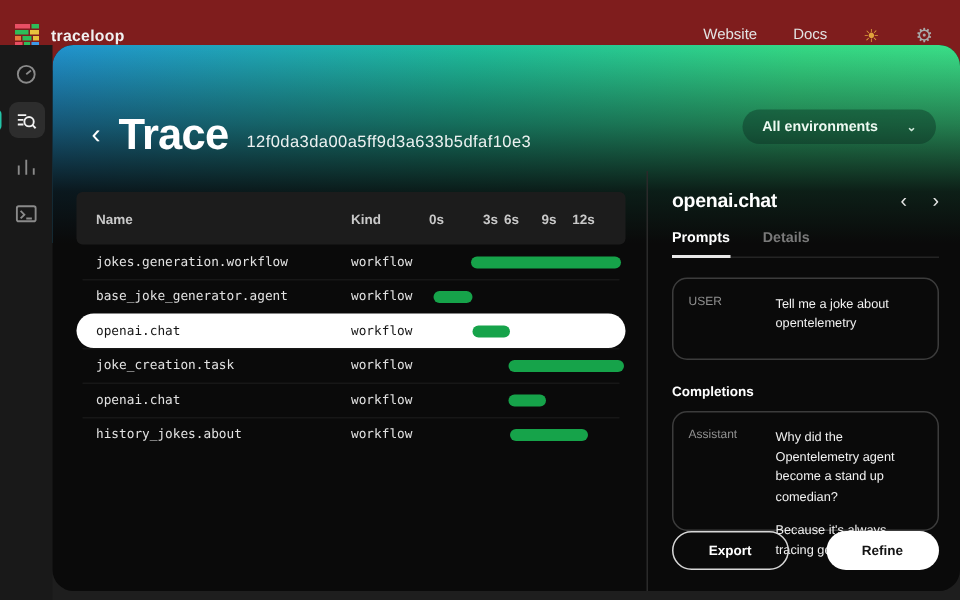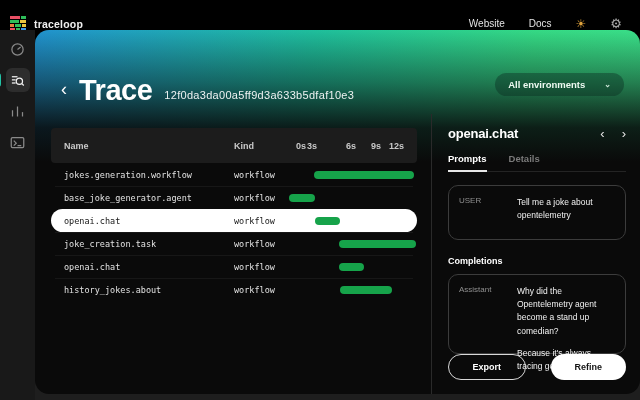--- a/index.html
+++ b/index.html
@@ -6,21 +6,21 @@
   html,body { width:640px; height:400px; overflow:hidden; }
   body {
     font-family:"Liberation Sans", sans-serif;
     background:#1e1e1e;
     color:#fff;
   }
   
   .topbar {
     position:absolute; top:0; left:0; right:0; height:47px;
     display:flex; align-items:center; padding:0 18px 0 10px;
-    background:#000000;
+    background:#7f1d1d;
   }
   .brand { display:flex; align-items:center; gap:7px; }
   .brand-name { font-size:10.5px; font-weight:700; color:#f0f0f0; letter-spacing:.2px; }
   .top-links { margin-left:auto; display:flex; align-items:center; gap:24px; }
   .top-link { font-size:10px; color:#e3e3e3; cursor:pointer; }
   .sun { color:var(--sun-color,#e0a33c); font-size:12px; line-height:1; cursor:pointer; }
   .gear { color:#a8a8a8; font-size:13px; line-height:1; cursor:pointer; }
 
   
   .sidebar {
@@ -68,21 +68,21 @@
   
   .columns { position:absolute; inset:0; display:flex; z-index:1; }
   .trace-area { flex:1; padding:98px 14px 0 16px; position:relative; }
 
   .thead {
     position:relative; height:35px; background:#1c1c1c; border-radius:4px;
     display:flex; align-items:center; font-size:9px; font-weight:700; color:#c9c9c9;
   }
   .col-name { padding-left:13px; }
   .col-kind { position:absolute; left:183px; }
-  .tick { position:absolute; width:30px; text-align:right; }
+  .tick { position:absolute; width:30px; text-align:center; }
 
   .trow {
     position:relative; height:23px; display:flex; align-items:center;
     font-family:"DejaVu Sans Mono", monospace; font-size:8.5px; color:#e2e2e2;
     border-radius:12px; cursor:pointer;
   }
   .trow + .trow { border-top:0; }
   .rows .trow:not(.selected):not(:first-child)::before {
     content:""; position:absolute; top:0; left:4px; right:4px; height:1px; background:#171717;
   }
@@ -201,21 +201,21 @@
     </span>
   </div>
 
   <div class="columns">
 
     <div class="trace-area">
       <div class="thead">
         <span class="col-name">Name</span>
         <span class="col-kind">Kind</span>
         <span class="tick" style="left:225px">0s</span>
-        <span class="tick" style="left:236px">3s</span>
+        <span class="tick" style="left:261px">3s</span>
         <span class="tick" style="left:275px">6s</span>
         <span class="tick" style="left:300px">9s</span>
         <span class="tick" style="left:323px">12s</span>
       </div>
       <div class="rows">
         <div class="trow">
           <span class="tname">jokes.generation.workflow</span>
           <span class="tkind">workflow</span>
           <span class="tbar" style="left: 263px; width: 100px;"></span>
         </div>

